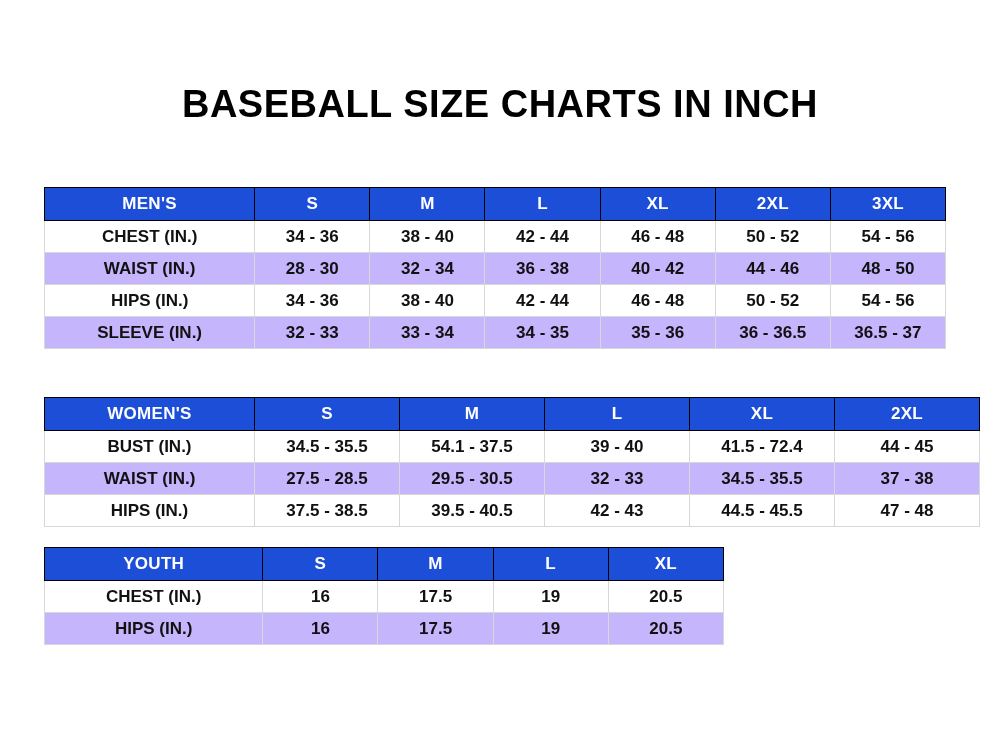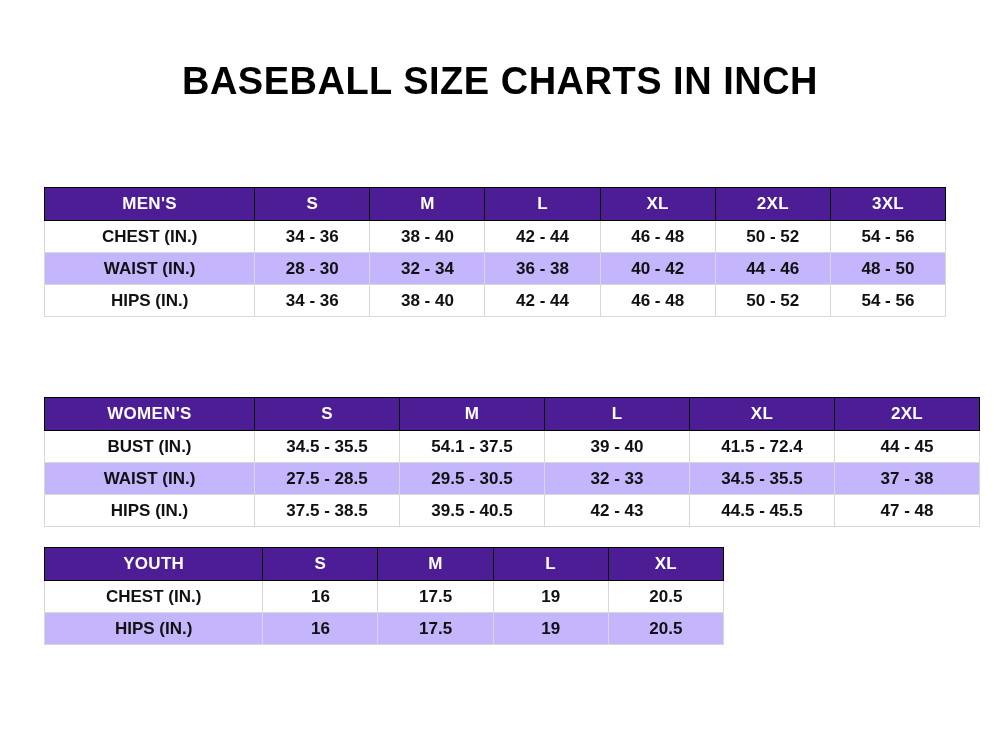--- a/index.html
+++ b/index.html
@@ -15,21 +15,21 @@
     overflow: hidden;
   }
   .page {
     position: relative;
     width: 1000px;
     height: 752px;
     box-sizing: border-box;
   }
   .title {
     position: absolute;
-    top: 60px;
+    top: 83px;
     left: 0;
     width: 1000px;
     text-align: center;
     font-size: 38px;
     font-weight: bold;
     letter-spacing: 0.5px;
     color: #000000;
   }
 
   .chart-block {
@@ -50,21 +50,21 @@
     text-align: center;
     font-weight: bold;
     font-size: 17px;
     color: #111111;
     height: 31px;
     padding: 0 2px;
     white-space: nowrap;
     overflow: hidden;
   }
   table.size-table thead th {
-    background: #4c1d95;
+    background: #1d4ed8;
     color: #ffffff;
     border: 1px solid #000000;
     font-size: 17px;
     letter-spacing: 0.3px;
     height: 32px;
   }
   table.size-table thead th.row-label-head {
     text-align: center;
   }
   tbody tr.alt td {
@@ -134,20 +134,29 @@
         </tr>
         <tr>
           <td class="row-label">HIPS (IN.)</td>
           <td>34 - 36</td>
           <td>38 - 40</td>
           <td>42 - 44</td>
           <td>46 - 48</td>
           <td>50 - 52</td>
           <td>54 - 56</td>
         </tr>
+        <tr class="alt">
+          <td class="row-label">SLEEVE (IN.)</td>
+          <td>32 - 33</td>
+          <td>33 - 34</td>
+          <td>34 - 35</td>
+          <td>35 - 36</td>
+          <td>36 - 36.5</td>
+          <td>36.5 - 37</td>
+        </tr>
       </tbody>
     </table>
   </div>
 
   <div class="chart-block" id="women-block">
     <table class="size-table" id="women-table">
       <colgroup>
         <col class="c0">
           <col class="c">
           <col class="c">

